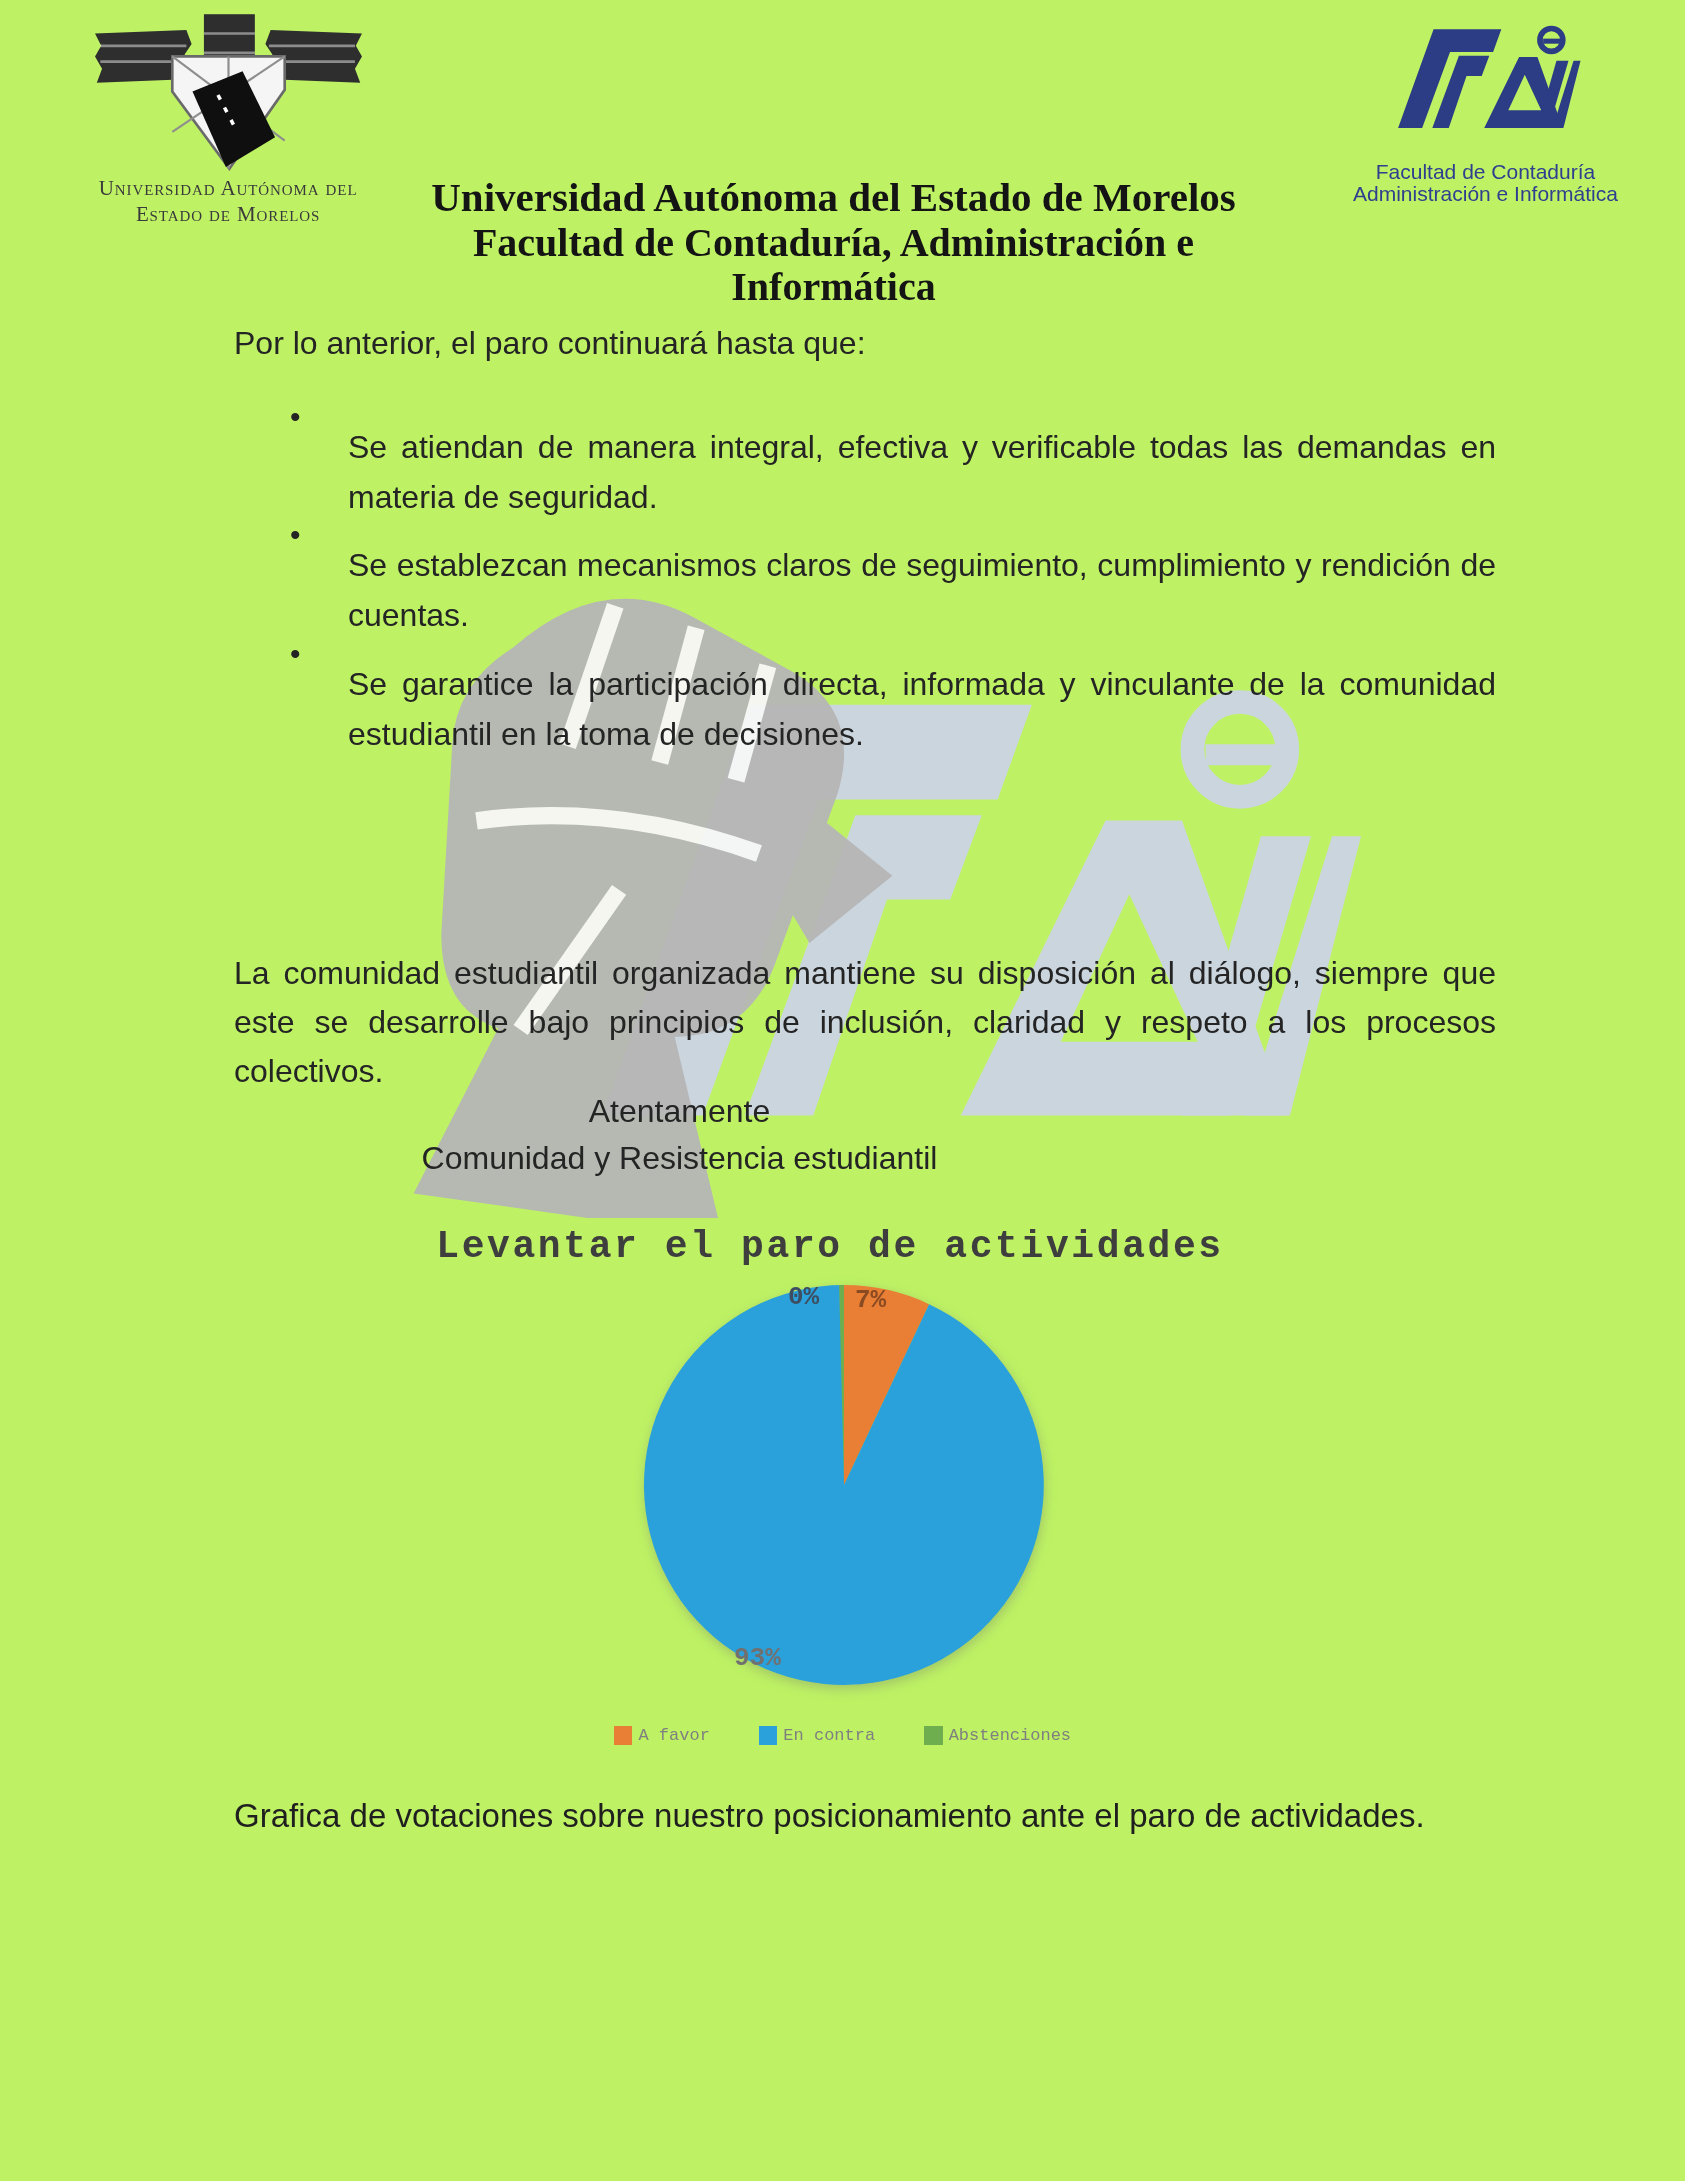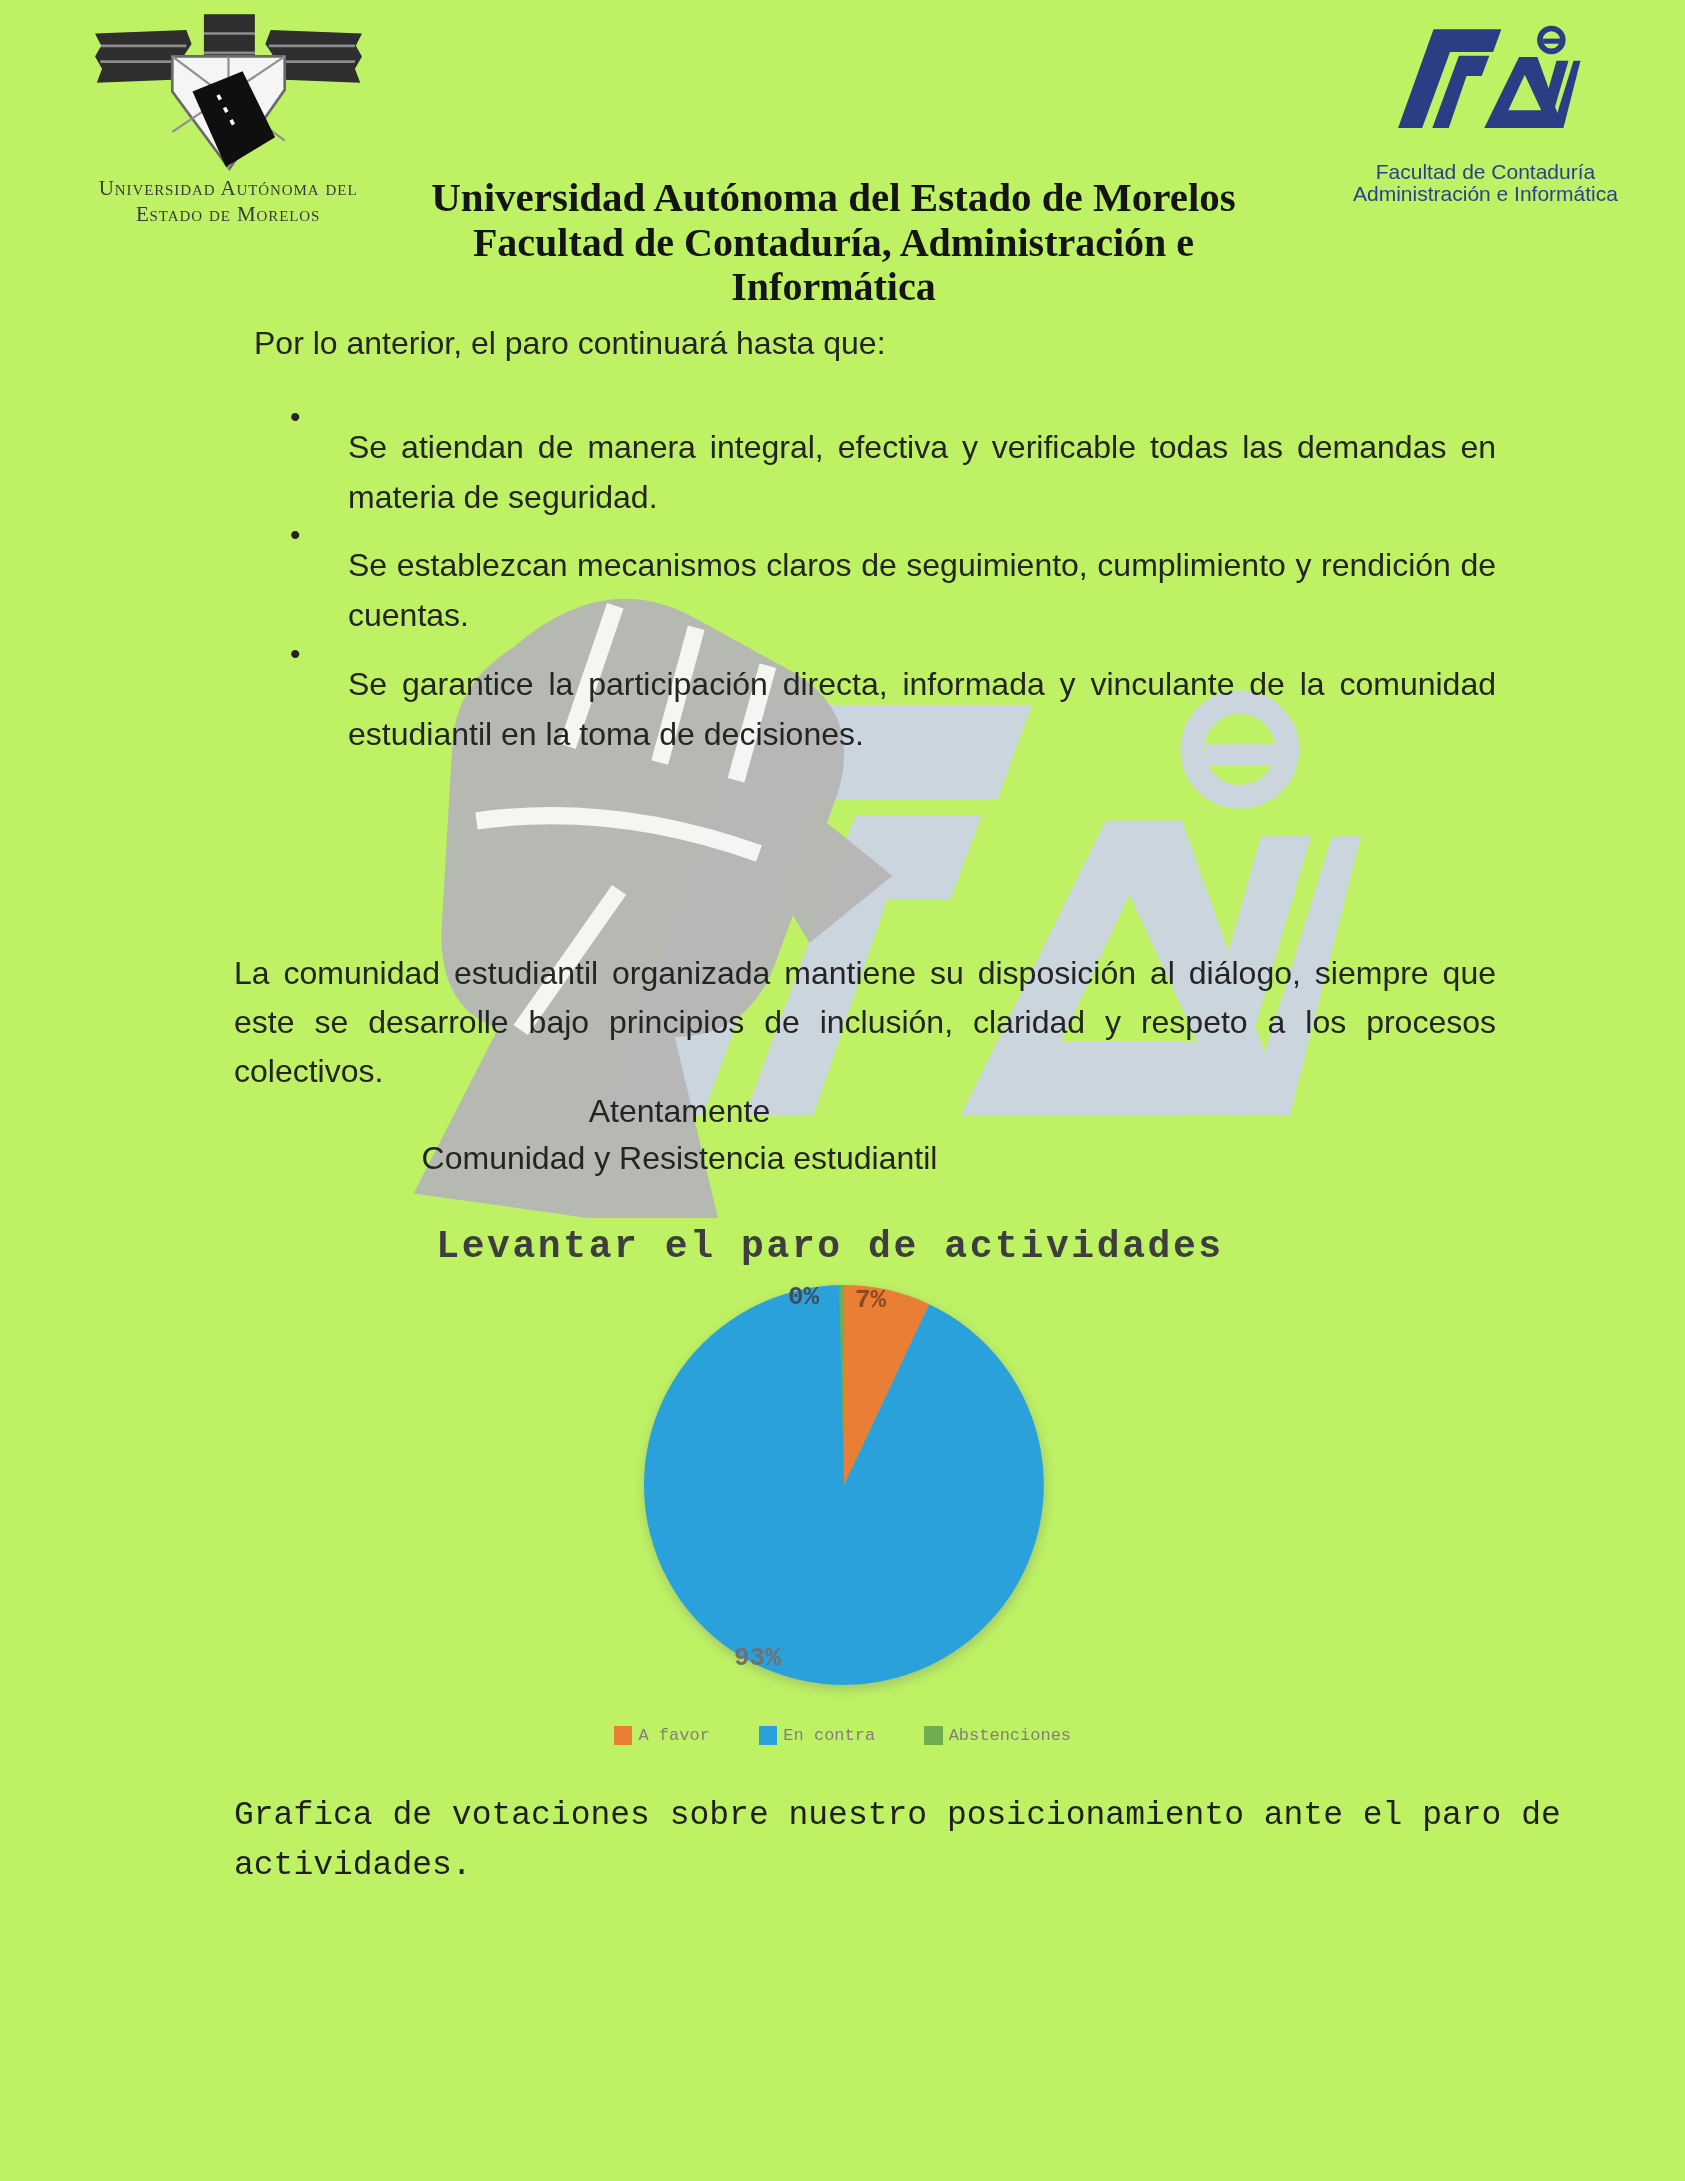--- a/index.html
+++ b/index.html
@@ -27,21 +27,21 @@
     font-size:21px;line-height:22px;color:#2d3f8e;margin-top:5.3px;
     font-family:"Liberation Sans", sans-serif;
   }
   
   .wm{position:absolute;z-index:0;}
   .wm-logo{left:571px;top:658px;width:790px;height:562px;color:#ccd4e5;opacity:.95;}
   .wm-fist{left:312px;top:542px;width:597px;height:676px;color:#b6b6b6;opacity:.95;}
   .wm svg{width:100%;height:100%;}
   
   .txt{position:absolute;z-index:1;font-size:32px;line-height:50px;color:#242424;}
-  .intro{left:234px;top:318px;width:1264px;margin-left:20px;}
+  .intro{left:234px;top:318px;width:1264px;}
   .bullet{left:290px;width:1206px;display:flex;}
   .b1{top:392px;} .b2{top:510px;} .b3{top:629px;}
   .bullet .marker{width:58px;flex:0 0 58px;font-size:30px;}
   .bullet .btxt{flex:1;text-align:justify;margin-top:30px;}
   .para{text-align:justify;}
   .p2{left:234px;top:747px;width:1262px;line-height:49px;}
   .p3{left:234px;top:949px;width:1262px;line-height:49px;}
   .closing{left:234px;top:1088px;width:891px;text-align:center;line-height:47px;}
   
   .chart-title{
@@ -59,21 +59,21 @@
   .lbl-favor{left:855px;top:1285px;color:#8a4a22;}
   .lbl-contra{left:734px;top:1643px;color:#707070;}
   .legend{
     position:absolute;z-index:1;left:0;top:1726px;width:1685px;
     display:flex;justify-content:center;align-items:center;gap:49px;
     font-family:"Liberation Mono","DejaVu Sans Mono",monospace;
     font-size:17px;color:#7f7f7f;
   }
   .legend-item{display:flex;align-items:center;gap:6.1px;}
   .swatch{width:18.4px;height:18.4px;display:inline-block;}
-  .caption{left:234px;top:1791px;width:1334px;font-size:33px;color:#1f1f1f;font-family:Liberation Mono, monospace;}
+  .caption{left:234px;top:1791px;width:1334px;font-size:33px;color:#1f1f1f;}
 </style>
 </head>
 <body>
 
 <div class="page">
 
   <div class="wm wm-logo">
     <svg viewBox="0 0 300 210" preserveAspectRatio="xMidYMid meet" aria-hidden="true">
       <g fill="currentColor">
         <path d="M12,172 L68,16 L175,16 L162,52 L94,52 L50,172 Z"></path>

